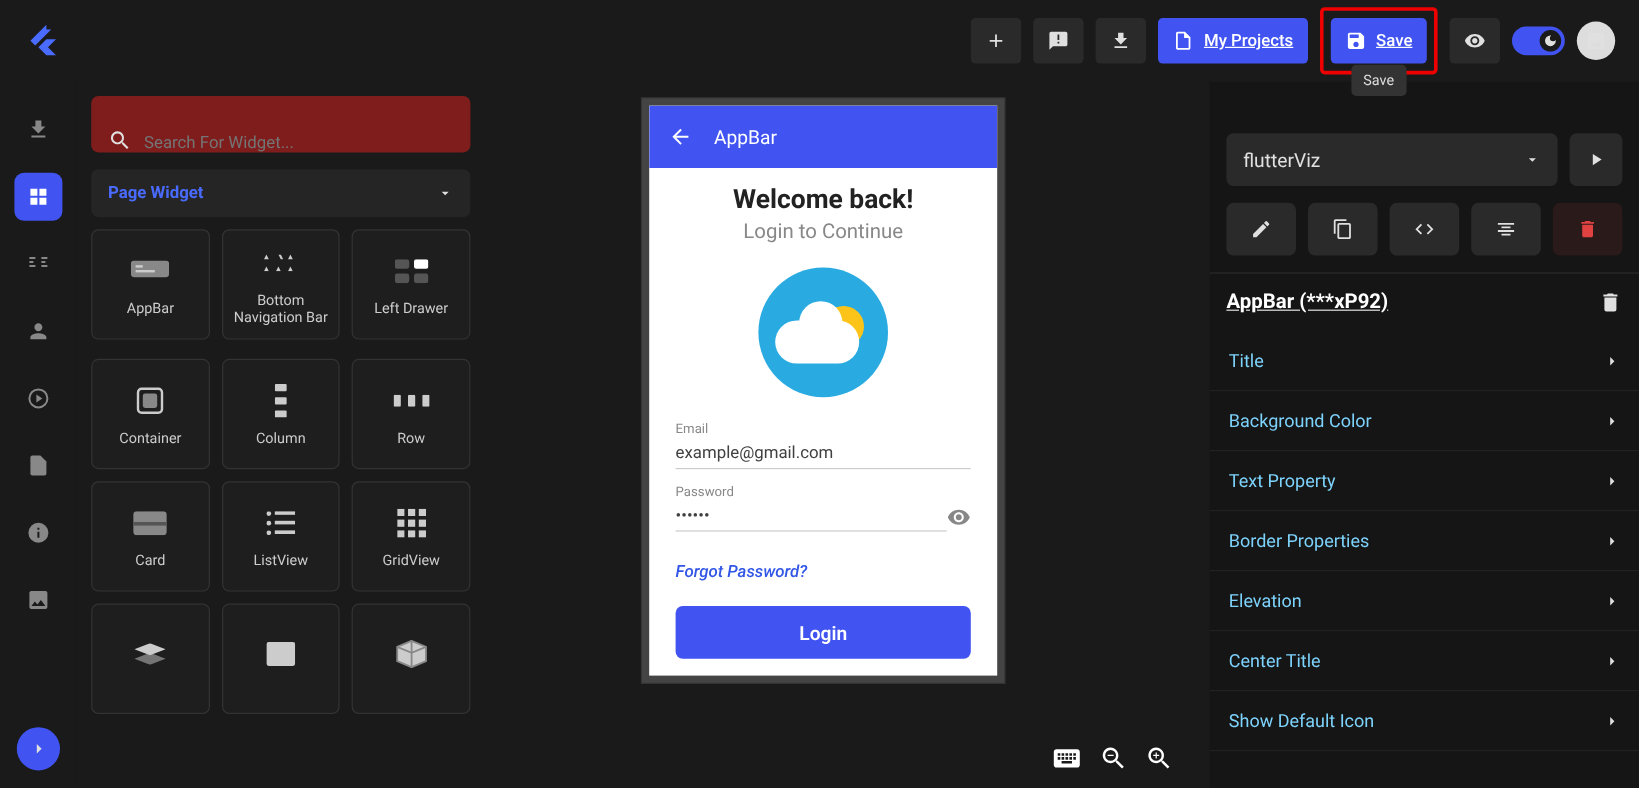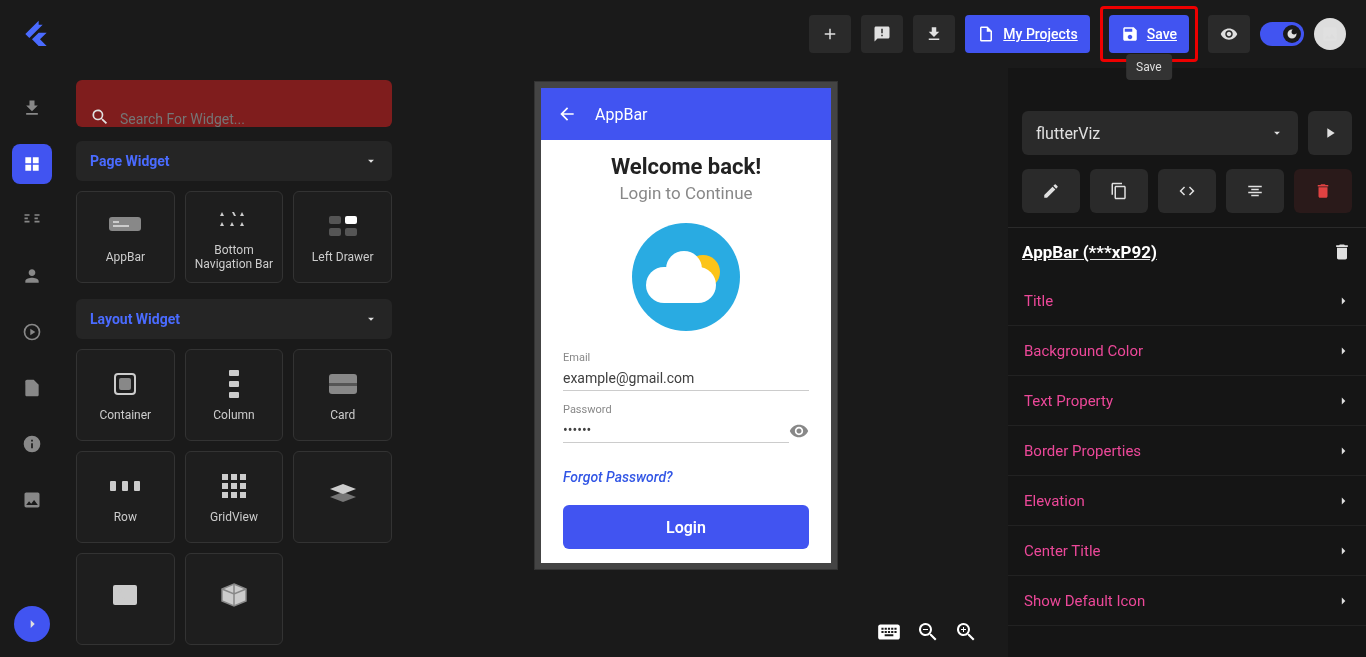--- a/index.html
+++ b/index.html
@@ -63,21 +63,21 @@
 .screen-sel-row { display: flex; gap: 10px; margin-top: 29px; }
 .screen-sel { flex: 1; background: #2a2a2a; border-radius: 6px; height: 44px; display: flex; align-items: center; justify-content: space-between; padding: 0 14px; cursor: pointer; }
 .play-btn { width: 44px; height: 44px; background: #2a2a2a; border-radius: 6px; display: flex; align-items: center; justify-content: center; cursor: pointer; }
 .tool-row { display: flex; gap: 10px; }
 .tool-sq { flex: 1; height: 44px; background: #2a2a2a; border-radius: 6px; display: flex; align-items: center; justify-content: center; cursor: pointer; }
 .tool-sq.danger { background: #2a1a1a; color: #e04242; }
 .widget-sel { padding: 14px; display: flex; align-items: center; justify-content: space-between; border-top: 1px solid #2a2a2a; text-decoration: underline; }
 .widget-sel-name { font-size: 17px; font-weight: 700; color: #fff; }
 .prop-list { flex: 1; overflow-y: auto; }
 .prop-row { height: 50px; display: flex; align-items: center; justify-content: space-between; padding: 0 16px; border-bottom: 1px solid #222; cursor: pointer; }
-.prop-row span { font-size: 15px; color: #ec4899; }
+.prop-row span { font-size: 15px; color: #7dd3fc; }
 
 .chev { width: 14px; height: 14px; }
 svg { fill: currentColor; }
 </style>
 </head>
 <body>
 
 <div class="top-bar">
   <div class="logo">
     <svg viewBox="0 0 24 24">
@@ -221,26 +221,20 @@
             <svg width="28" height="20" viewBox="0 0 28 20">
               <rect width="12" height="8" rx="2" fill="#555"></rect>
               <rect x="16" width="12" height="8" rx="2" fill="#fff"></rect>
               <rect y="12" width="12" height="8" rx="2" fill="#555"></rect>
               <rect x="16" y="12" width="12" height="8" rx="2" fill="#555"></rect>
             </svg>
           </div>
           <div class="label">Left Drawer</div>
         </div>
       </div>
-    <div class="section-head">
-      <span>Layout Widget</span>
-      <svg class="chev" viewBox="0 0 24 24" fill="#4a6bff">
-          <path d="M7 10l5 5 5-5z"></path>
-        </svg>
-    </div>
     <div class="widget-grid" id="layout-widgets">
         <div class="widget-card">
           <div class="wic">
             <svg width="24" height="24" viewBox="0 0 24 24">
               <rect x="2" y="2" width="20" height="20" rx="3" fill="none" stroke="#ccc" stroke-width="2"></rect>
               <rect x="6" y="6" width="12" height="12" rx="2" fill="#888"></rect>
             </svg>
           </div>
           <div class="label">Container</div>
         </div>
@@ -249,36 +243,49 @@
             <svg width="10" height="28" viewBox="0 0 10 28" fill="#ccc">
               <rect width="10" height="6" rx="1"></rect>
               <rect y="11" width="10" height="6" rx="1"></rect>
               <rect y="22" width="10" height="6" rx="1"></rect>
             </svg>
           </div>
           <div class="label">Column</div>
         </div>
         <div class="widget-card">
           <div class="wic">
-            <svg width="28" height="20" viewBox="0 0 28 20">
-              <rect width="28" height="20" rx="3" fill="#888"></rect>
-              <rect y="9" width="28" height="3" fill="#555"></rect>
-            </svg>
-          </div>
-          <div class="label">Card</div>
-        </div>
-        <div class="widget-card">
-          <div class="wic">
             <svg width="30" height="10" viewBox="0 0 30 10" fill="#ccc">
               <rect width="6" height="10" rx="1"></rect>
               <rect x="12" width="6" height="10" rx="1"></rect>
               <rect x="24" width="6" height="10" rx="1"></rect>
             </svg>
           </div>
           <div class="label">Row</div>
+        </div>
+        <div class="widget-card">
+          <div class="wic">
+            <svg width="28" height="20" viewBox="0 0 28 20">
+              <rect width="28" height="20" rx="3" fill="#888"></rect>
+              <rect y="9" width="28" height="3" fill="#555"></rect>
+            </svg>
+          </div>
+          <div class="label">Card</div>
+        </div>
+        <div class="widget-card">
+          <div class="wic">
+            <svg width="24" height="20" viewBox="0 0 24 20" fill="#ccc">
+              <circle cx="2" cy="2" r="2"></circle>
+              <rect x="7" width="17" height="3"></rect>
+              <circle cx="2" cy="10" r="2"></circle>
+              <rect x="7" y="8" width="17" height="3"></rect>
+              <circle cx="2" cy="18" r="2"></circle>
+              <rect x="7" y="16" width="17" height="3"></rect>
+            </svg>
+          </div>
+          <div class="label">ListView</div>
         </div>
         <div class="widget-card">
           <div class="wic">
             <svg width="24" height="24" viewBox="0 0 24 24" fill="#ccc">
               <rect width="6" height="6"></rect>
               <rect x="9" width="6" height="6"></rect>
               <rect x="18" width="6" height="6"></rect>
               <rect y="9" width="6" height="6"></rect>
               <rect x="9" y="9" width="6" height="6"></rect>
               <rect x="18" y="9" width="6" height="6"></rect>

